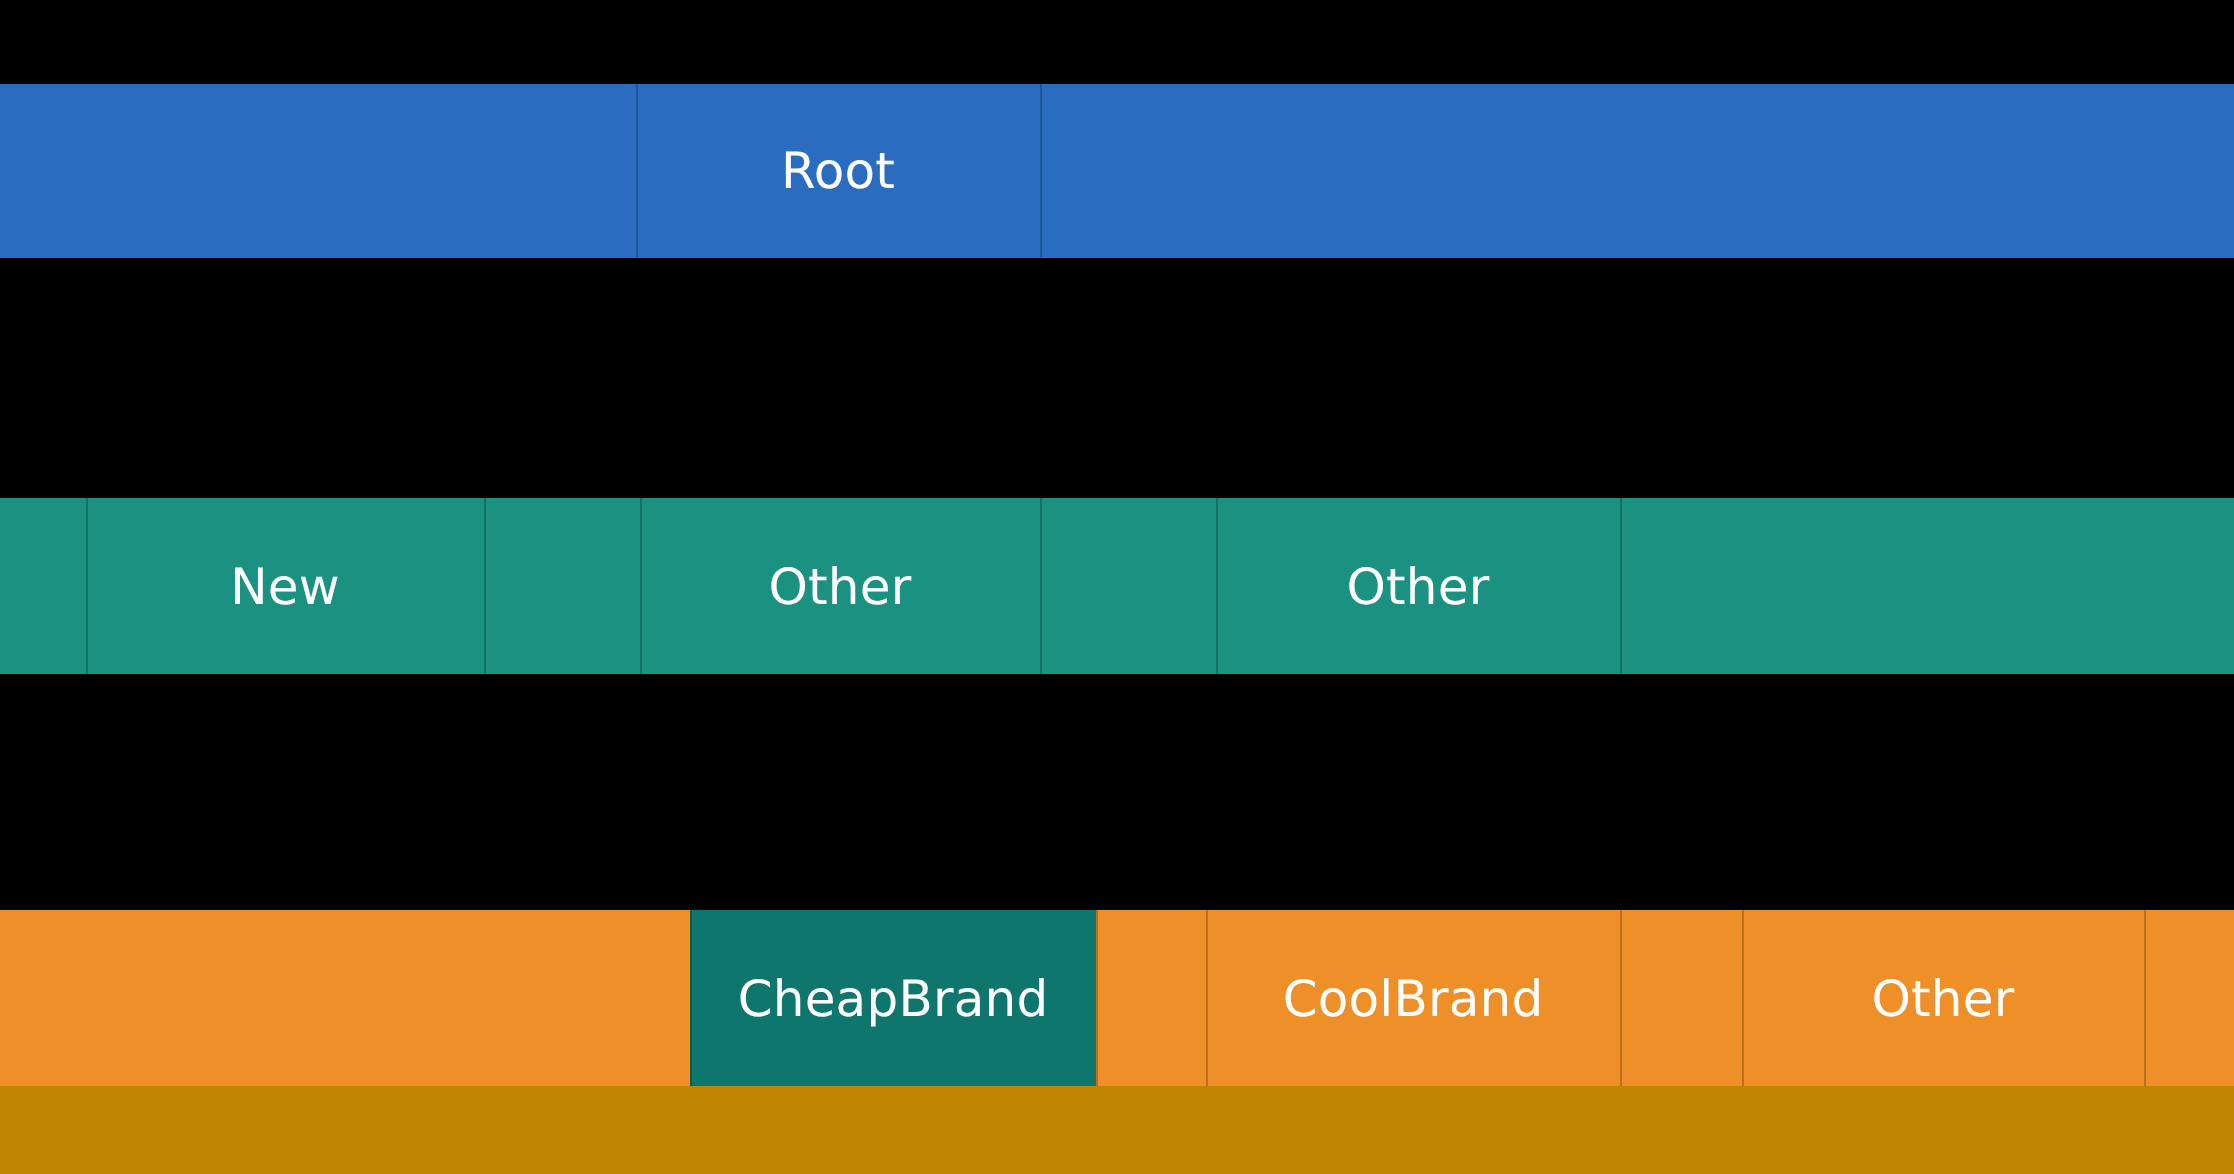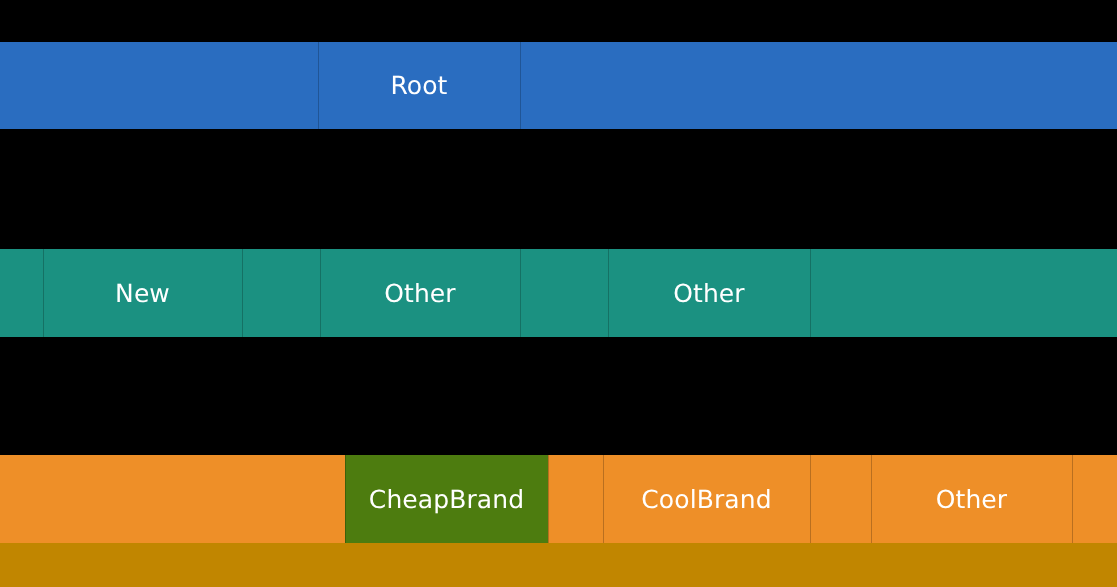--- a/index.html
+++ b/index.html
@@ -85,21 +85,21 @@
         <span class="node-label" style="color: rgb(255, 255, 255);">Other</span>
       </div>
       <div class="node no-label sep-left" style="left: 520px; width: 88px; top: 0px; height: 88px; background: rgb(27, 145, 129);"></div>
       <div class="node sep-left" style="left: 608px; width: 202px; top: 0px; height: 88px; background: rgb(27, 145, 129);">
         <span class="node-label" style="color: rgb(255, 255, 255);">Other</span>
       </div>
       <div class="node no-label sep-left" style="left: 810px; width: 307px; top: 0px; height: 88px; background: rgb(27, 145, 129);"></div>
     </div>
     <div class="level-row" style="top: 455px; height: 88px;">
       <div class="node no-label" style="left: 0px; width: 345px; top: 0px; height: 88px; background: rgb(238, 143, 40);"></div>
-      <div class="node sep-left" style="left: 345px; width: 203px; top: 0px; height: 88px; background: #4d7c0f; text-align: right;">
+      <div class="node sep-left" style="left: 345px; width: 203px; top: 0px; height: 88px; background: #0f766e; text-align: right;">
         <span class="node-label" style="color: rgb(255, 255, 255);">CheapBrand</span>
       </div>
       <div class="node no-label sep-left" style="left: 548px; width: 55px; top: 0px; height: 88px; background: rgb(238, 143, 40);"></div>
       <div class="node sep-left" style="left: 603px; width: 207px; top: 0px; height: 88px; background: rgb(238, 143, 40); text-align: right;">
         <span class="node-label" style="color: rgb(255, 255, 255);">CoolBrand</span>
       </div>
       <div class="node no-label sep-left" style="left: 810px; width: 61px; top: 0px; height: 88px; background: rgb(238, 143, 40);"></div>
       <div class="node sep-left" style="left: 871px; width: 201px; top: 0px; height: 88px; background: rgb(238, 143, 40);">
         <span class="node-label" style="color: rgb(255, 255, 255);">Other</span>
       </div>

